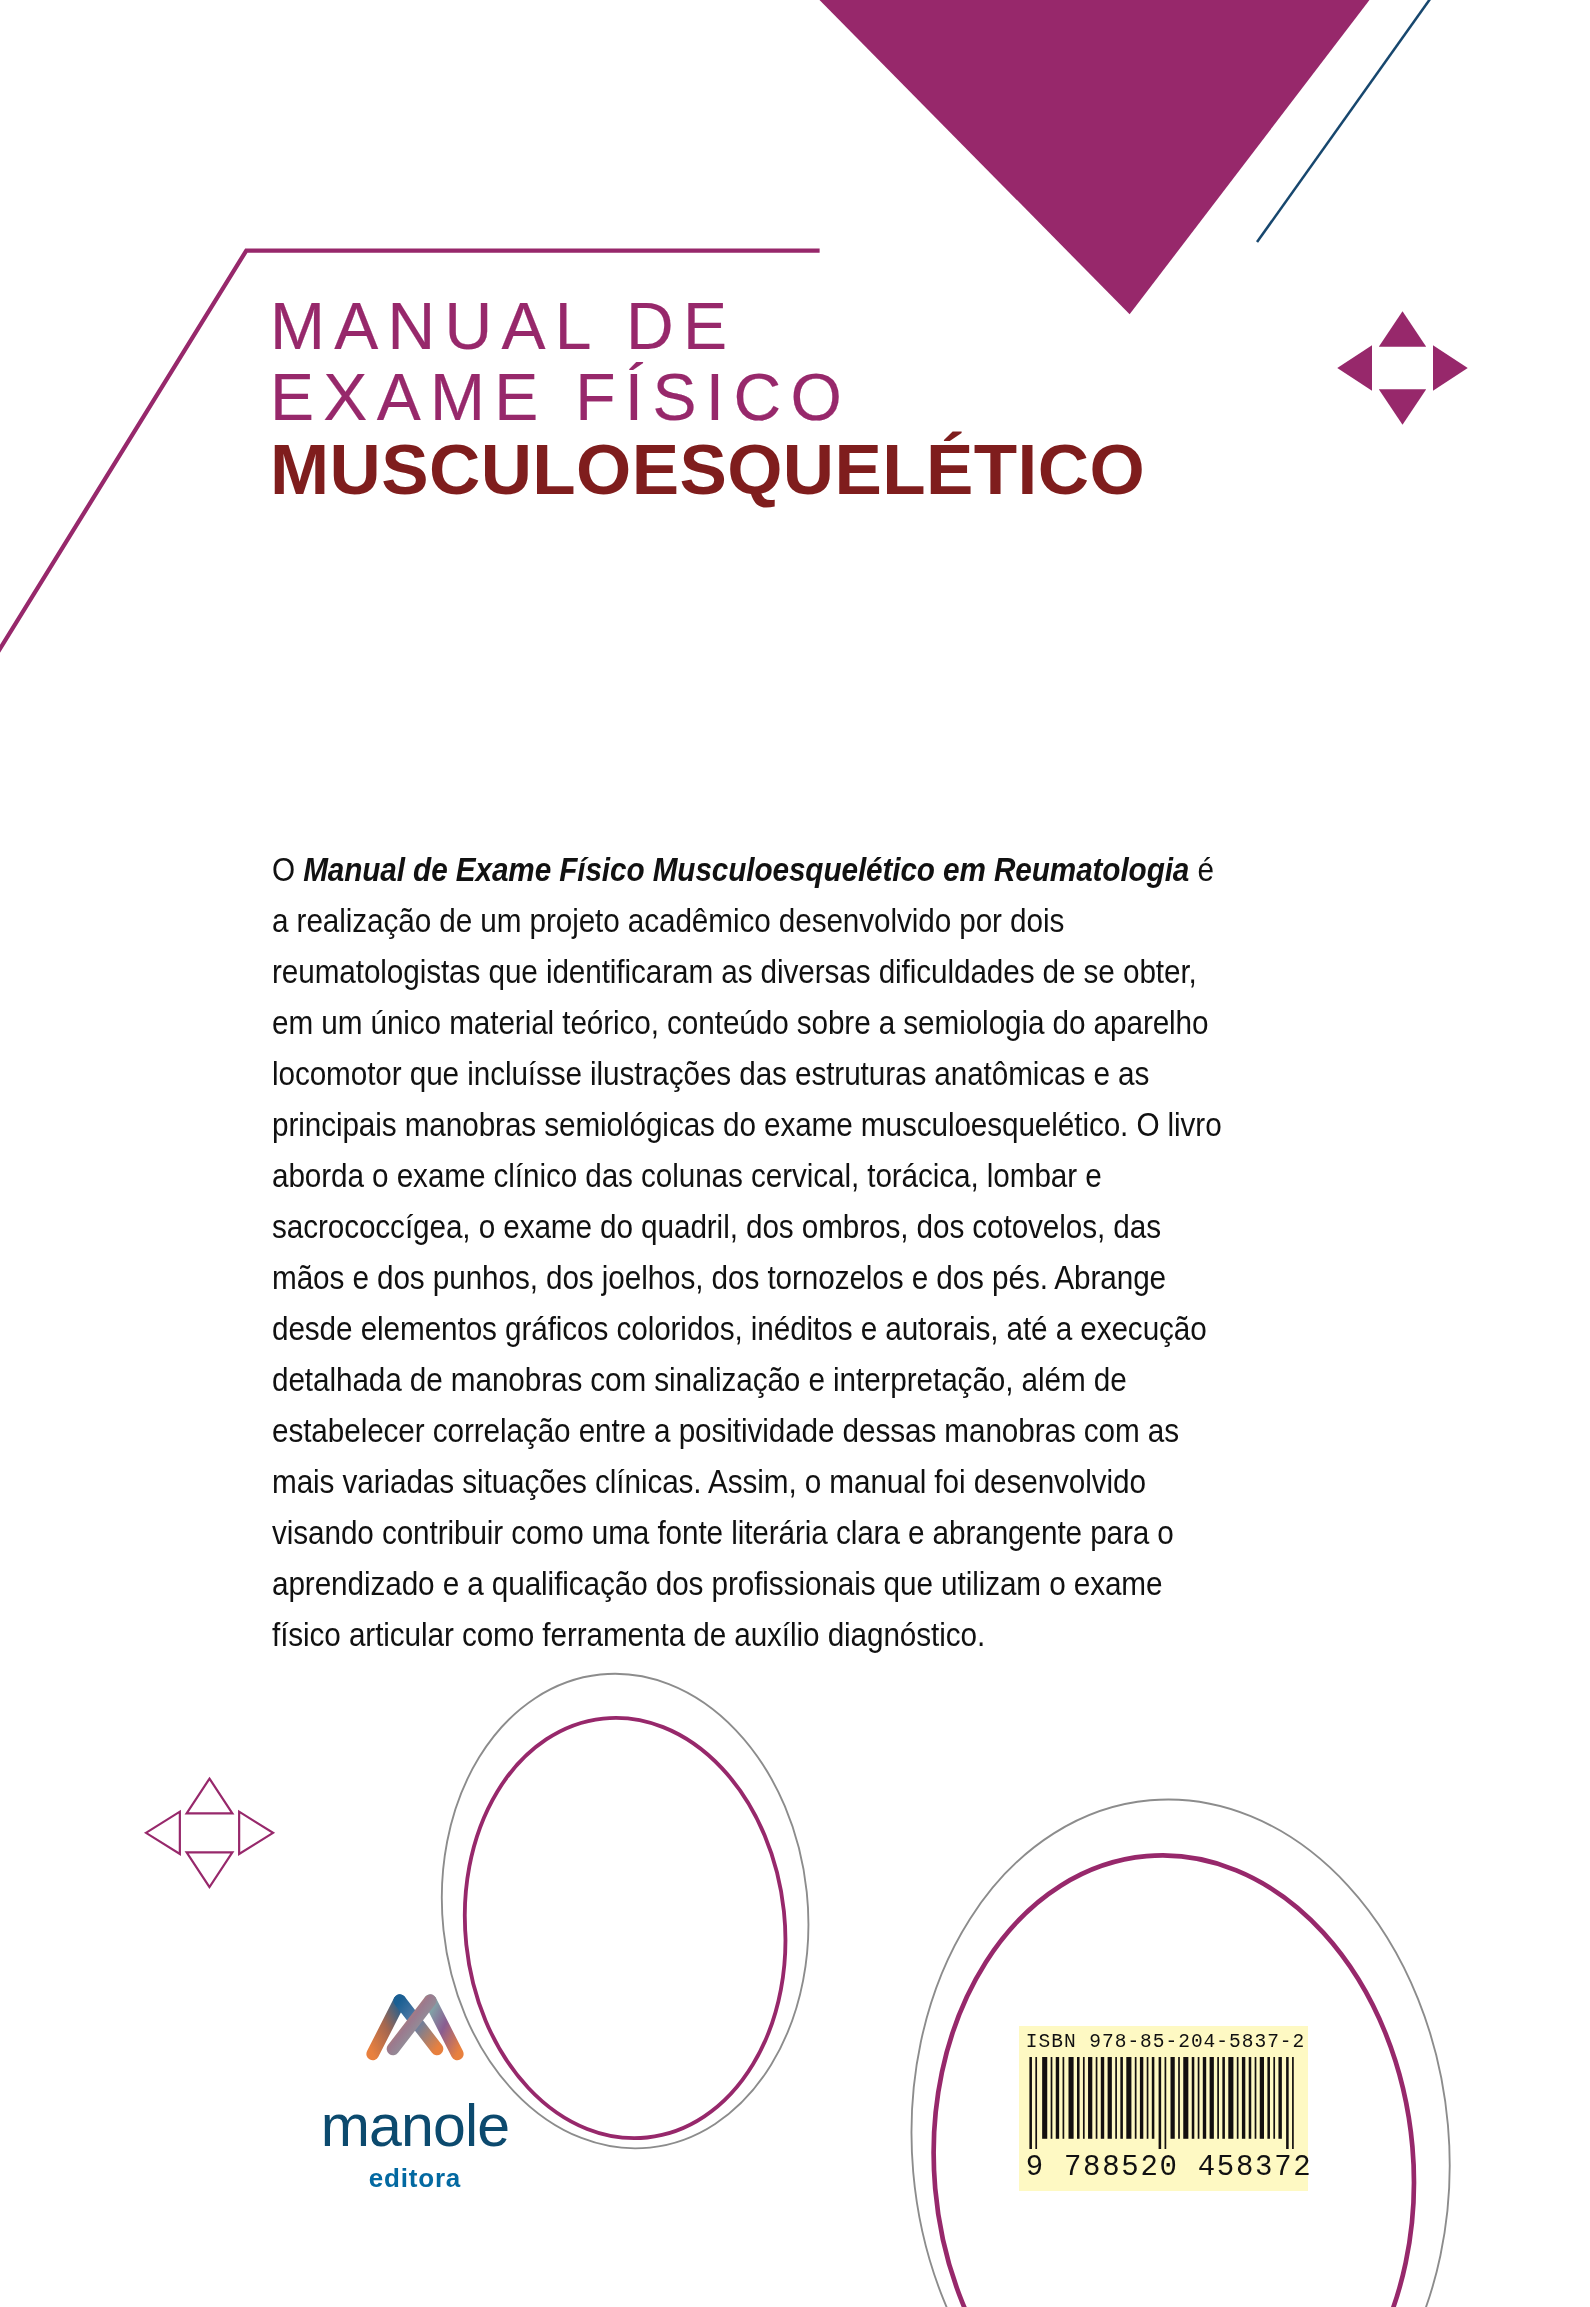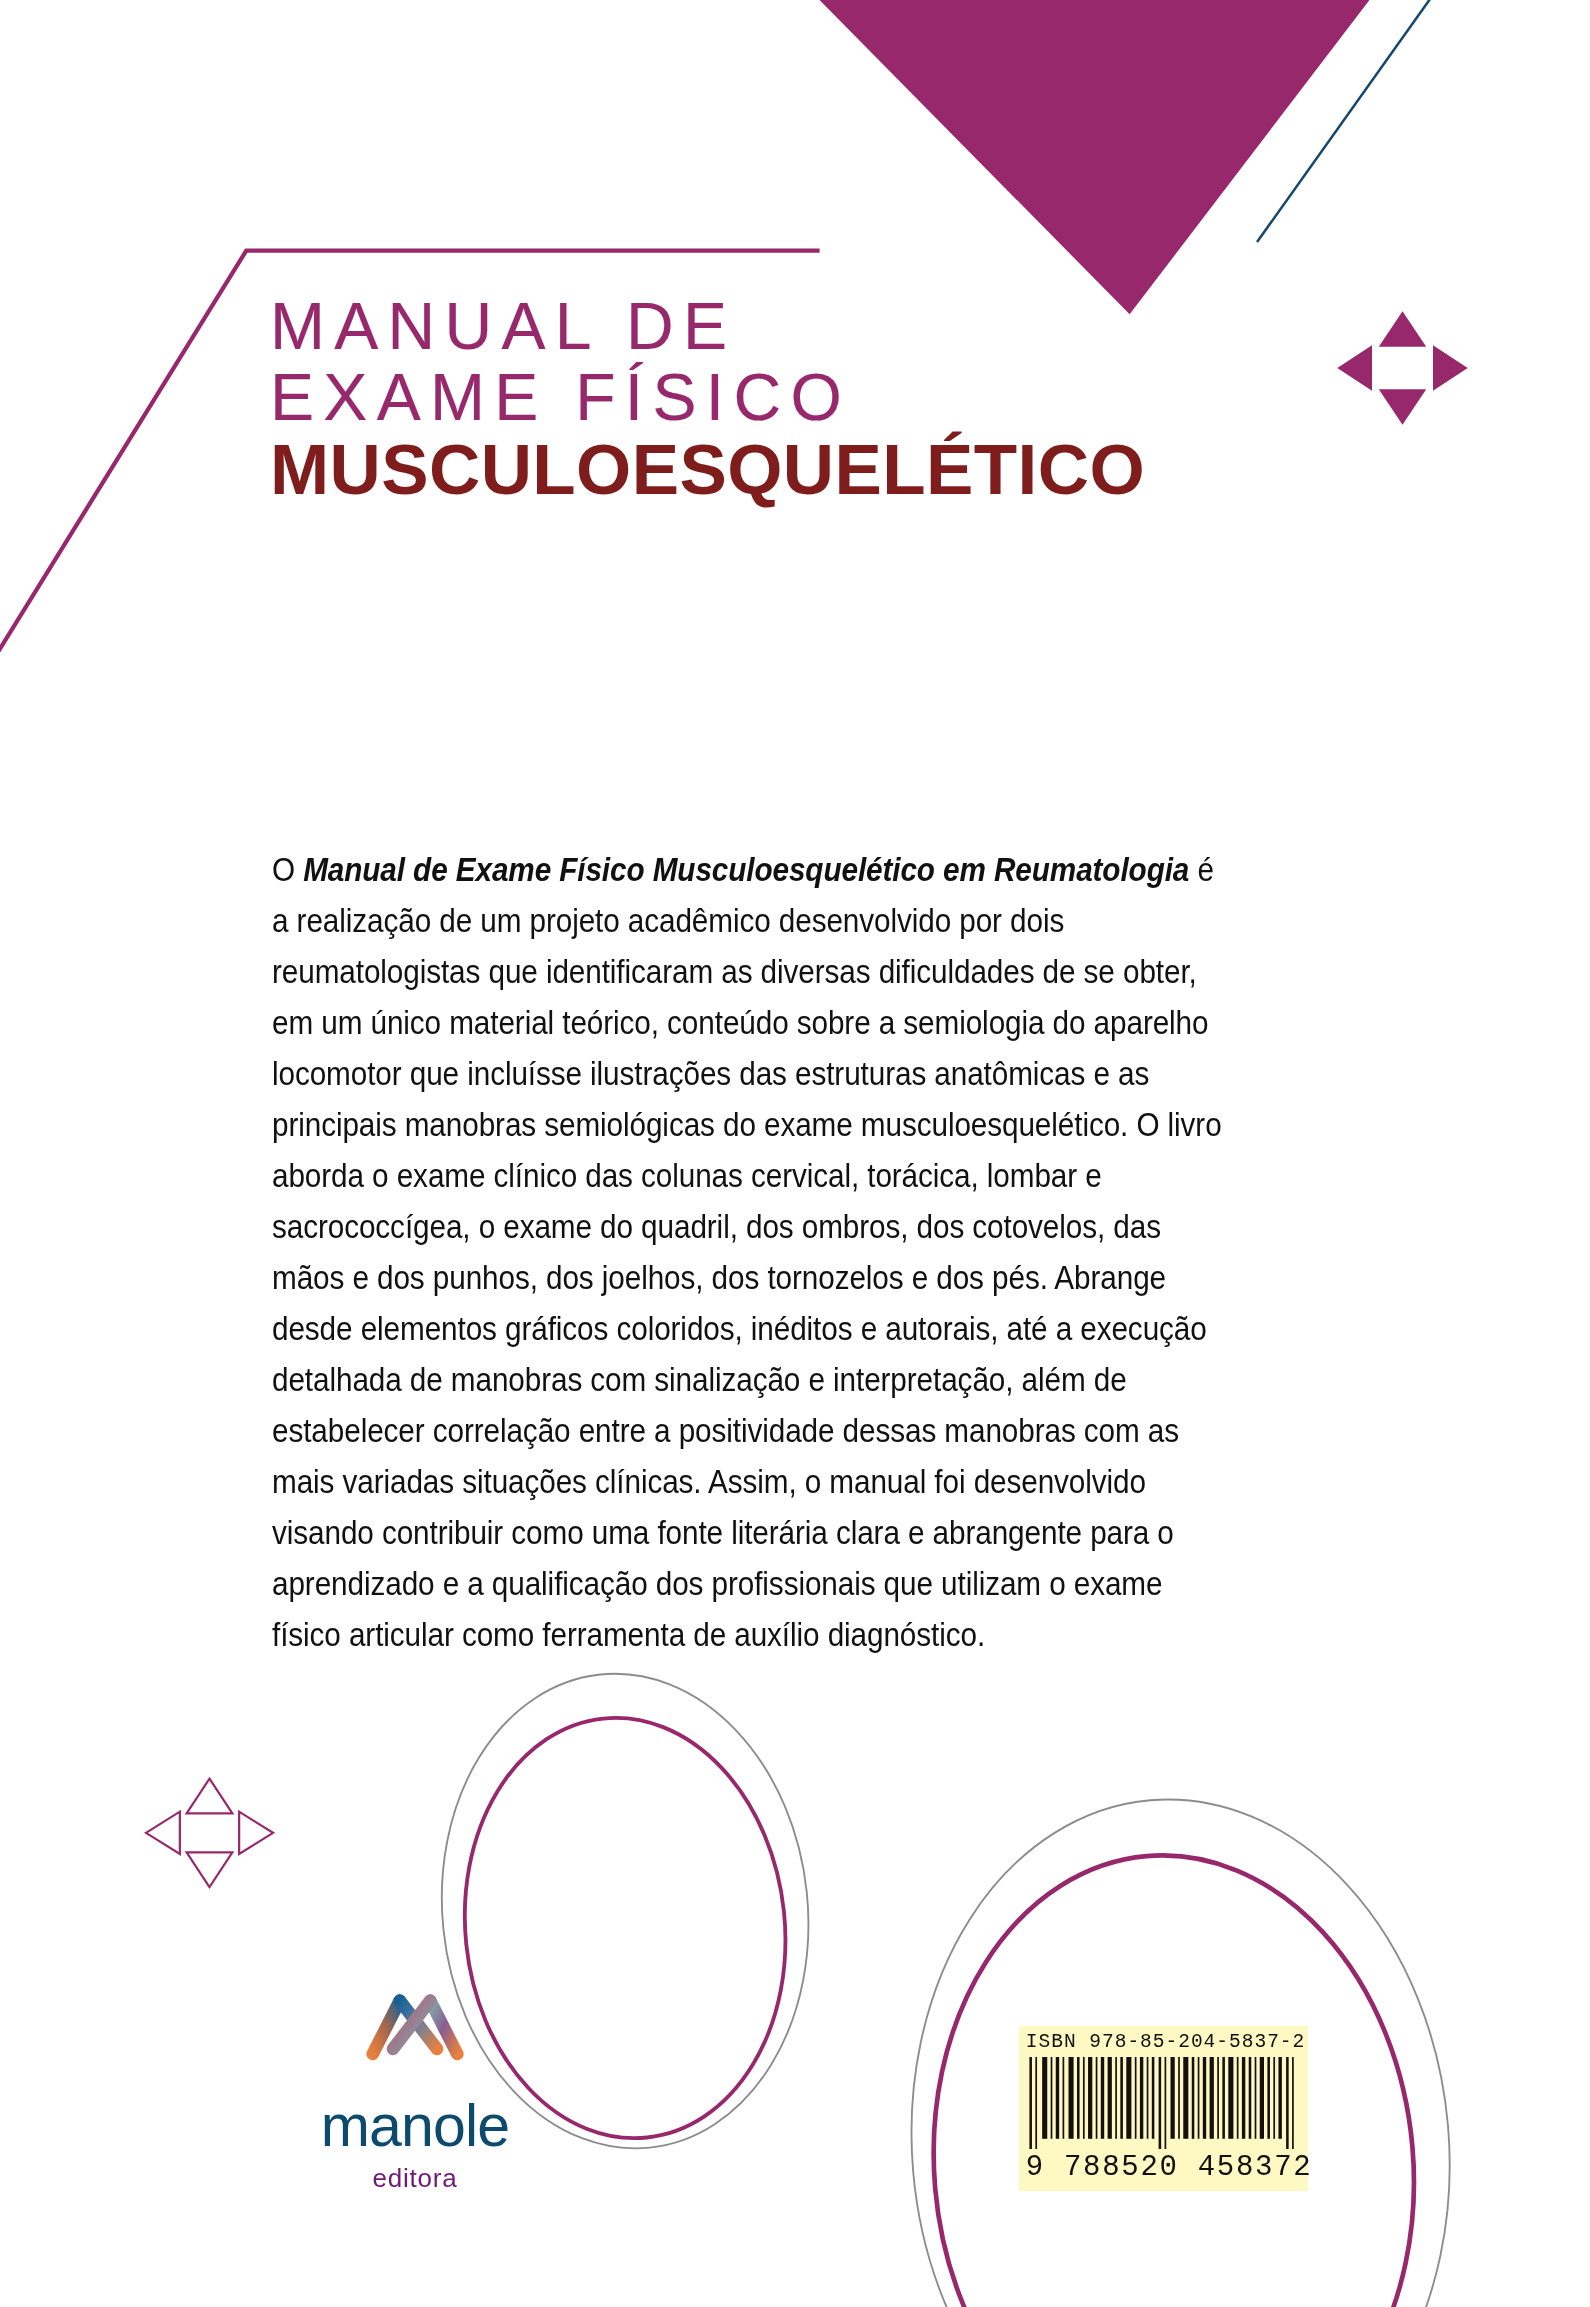--- a/index.html
+++ b/index.html
@@ -111,22 +111,22 @@
     font-size: 59px;
     font-weight: 400;
     color: #0c4a6e;
     letter-spacing: -0.8px;
     line-height: 1;
     margin-top: 16px;
   }
   #logo-sub {
     font-family: "Liberation Sans", sans-serif;
     font-size: 26px;
-    font-weight: 400;
-    color: #701a75;
+    font-weight: 700;
+    color: #0369a1;
     letter-spacing: 0.8px;
     line-height: 1;
     margin-top: 8.5px;
   }
 
   
   #barcode-box {
     position: absolute;
     left: 1019px;
     top: 2026px;

